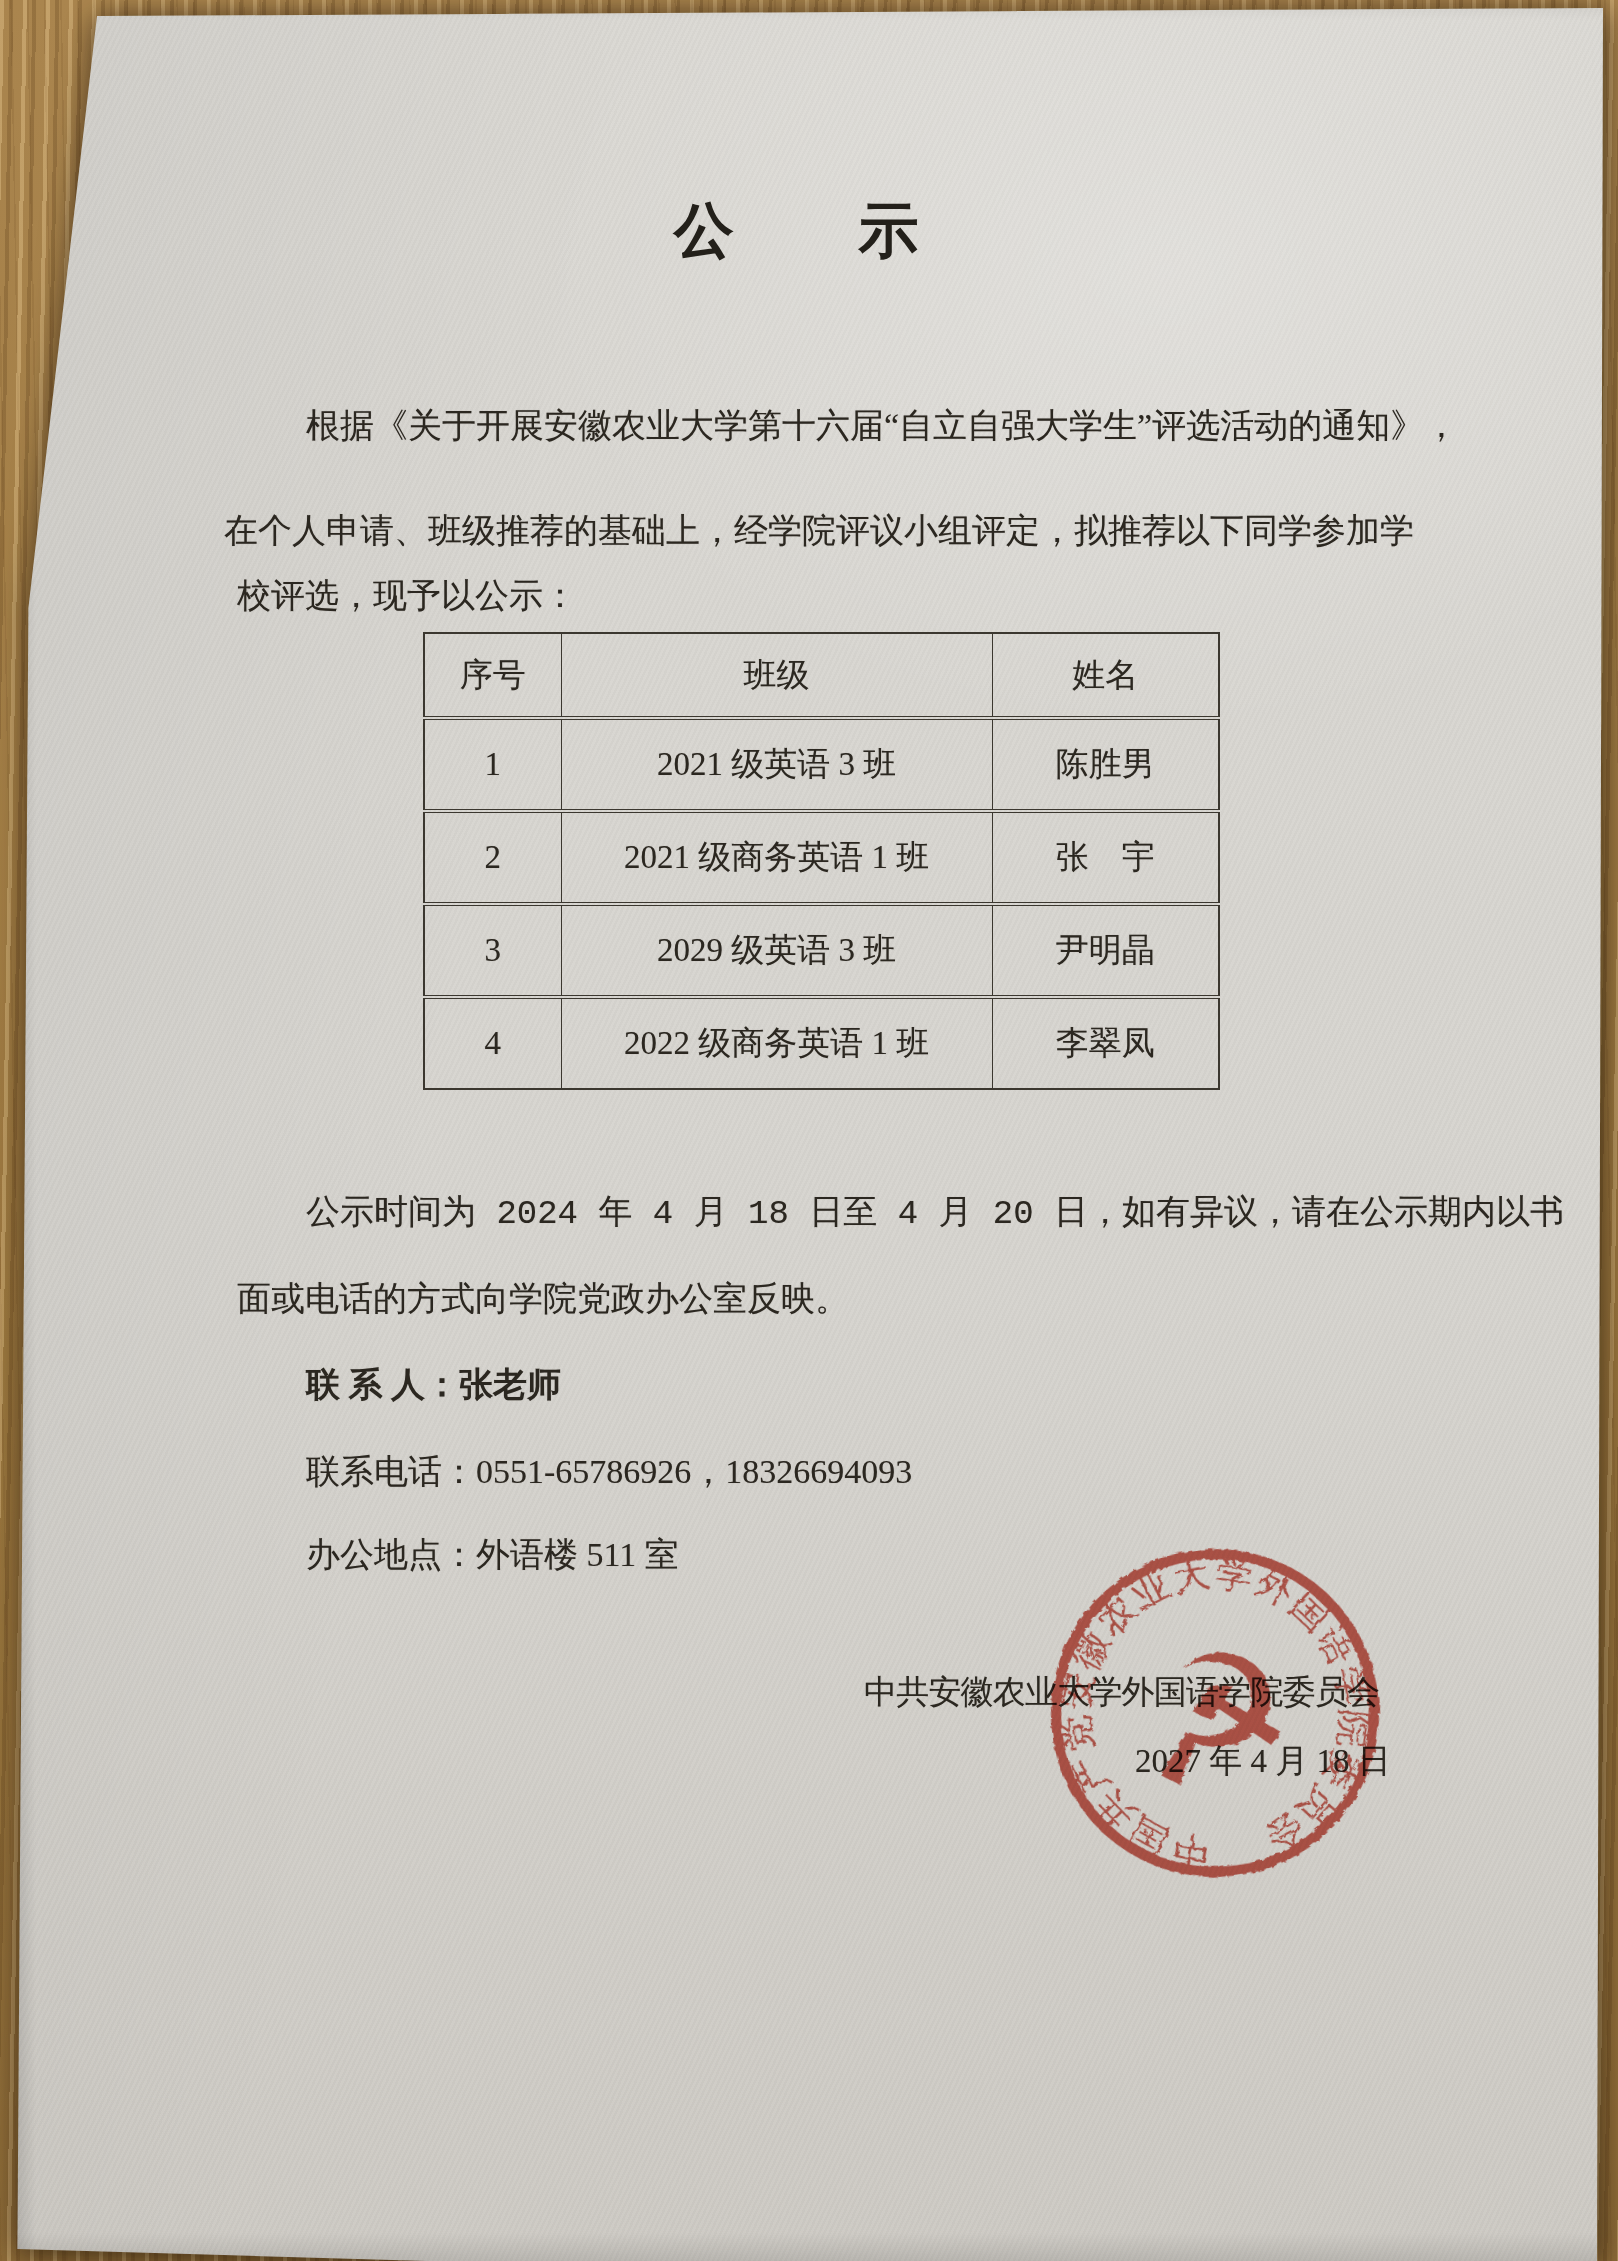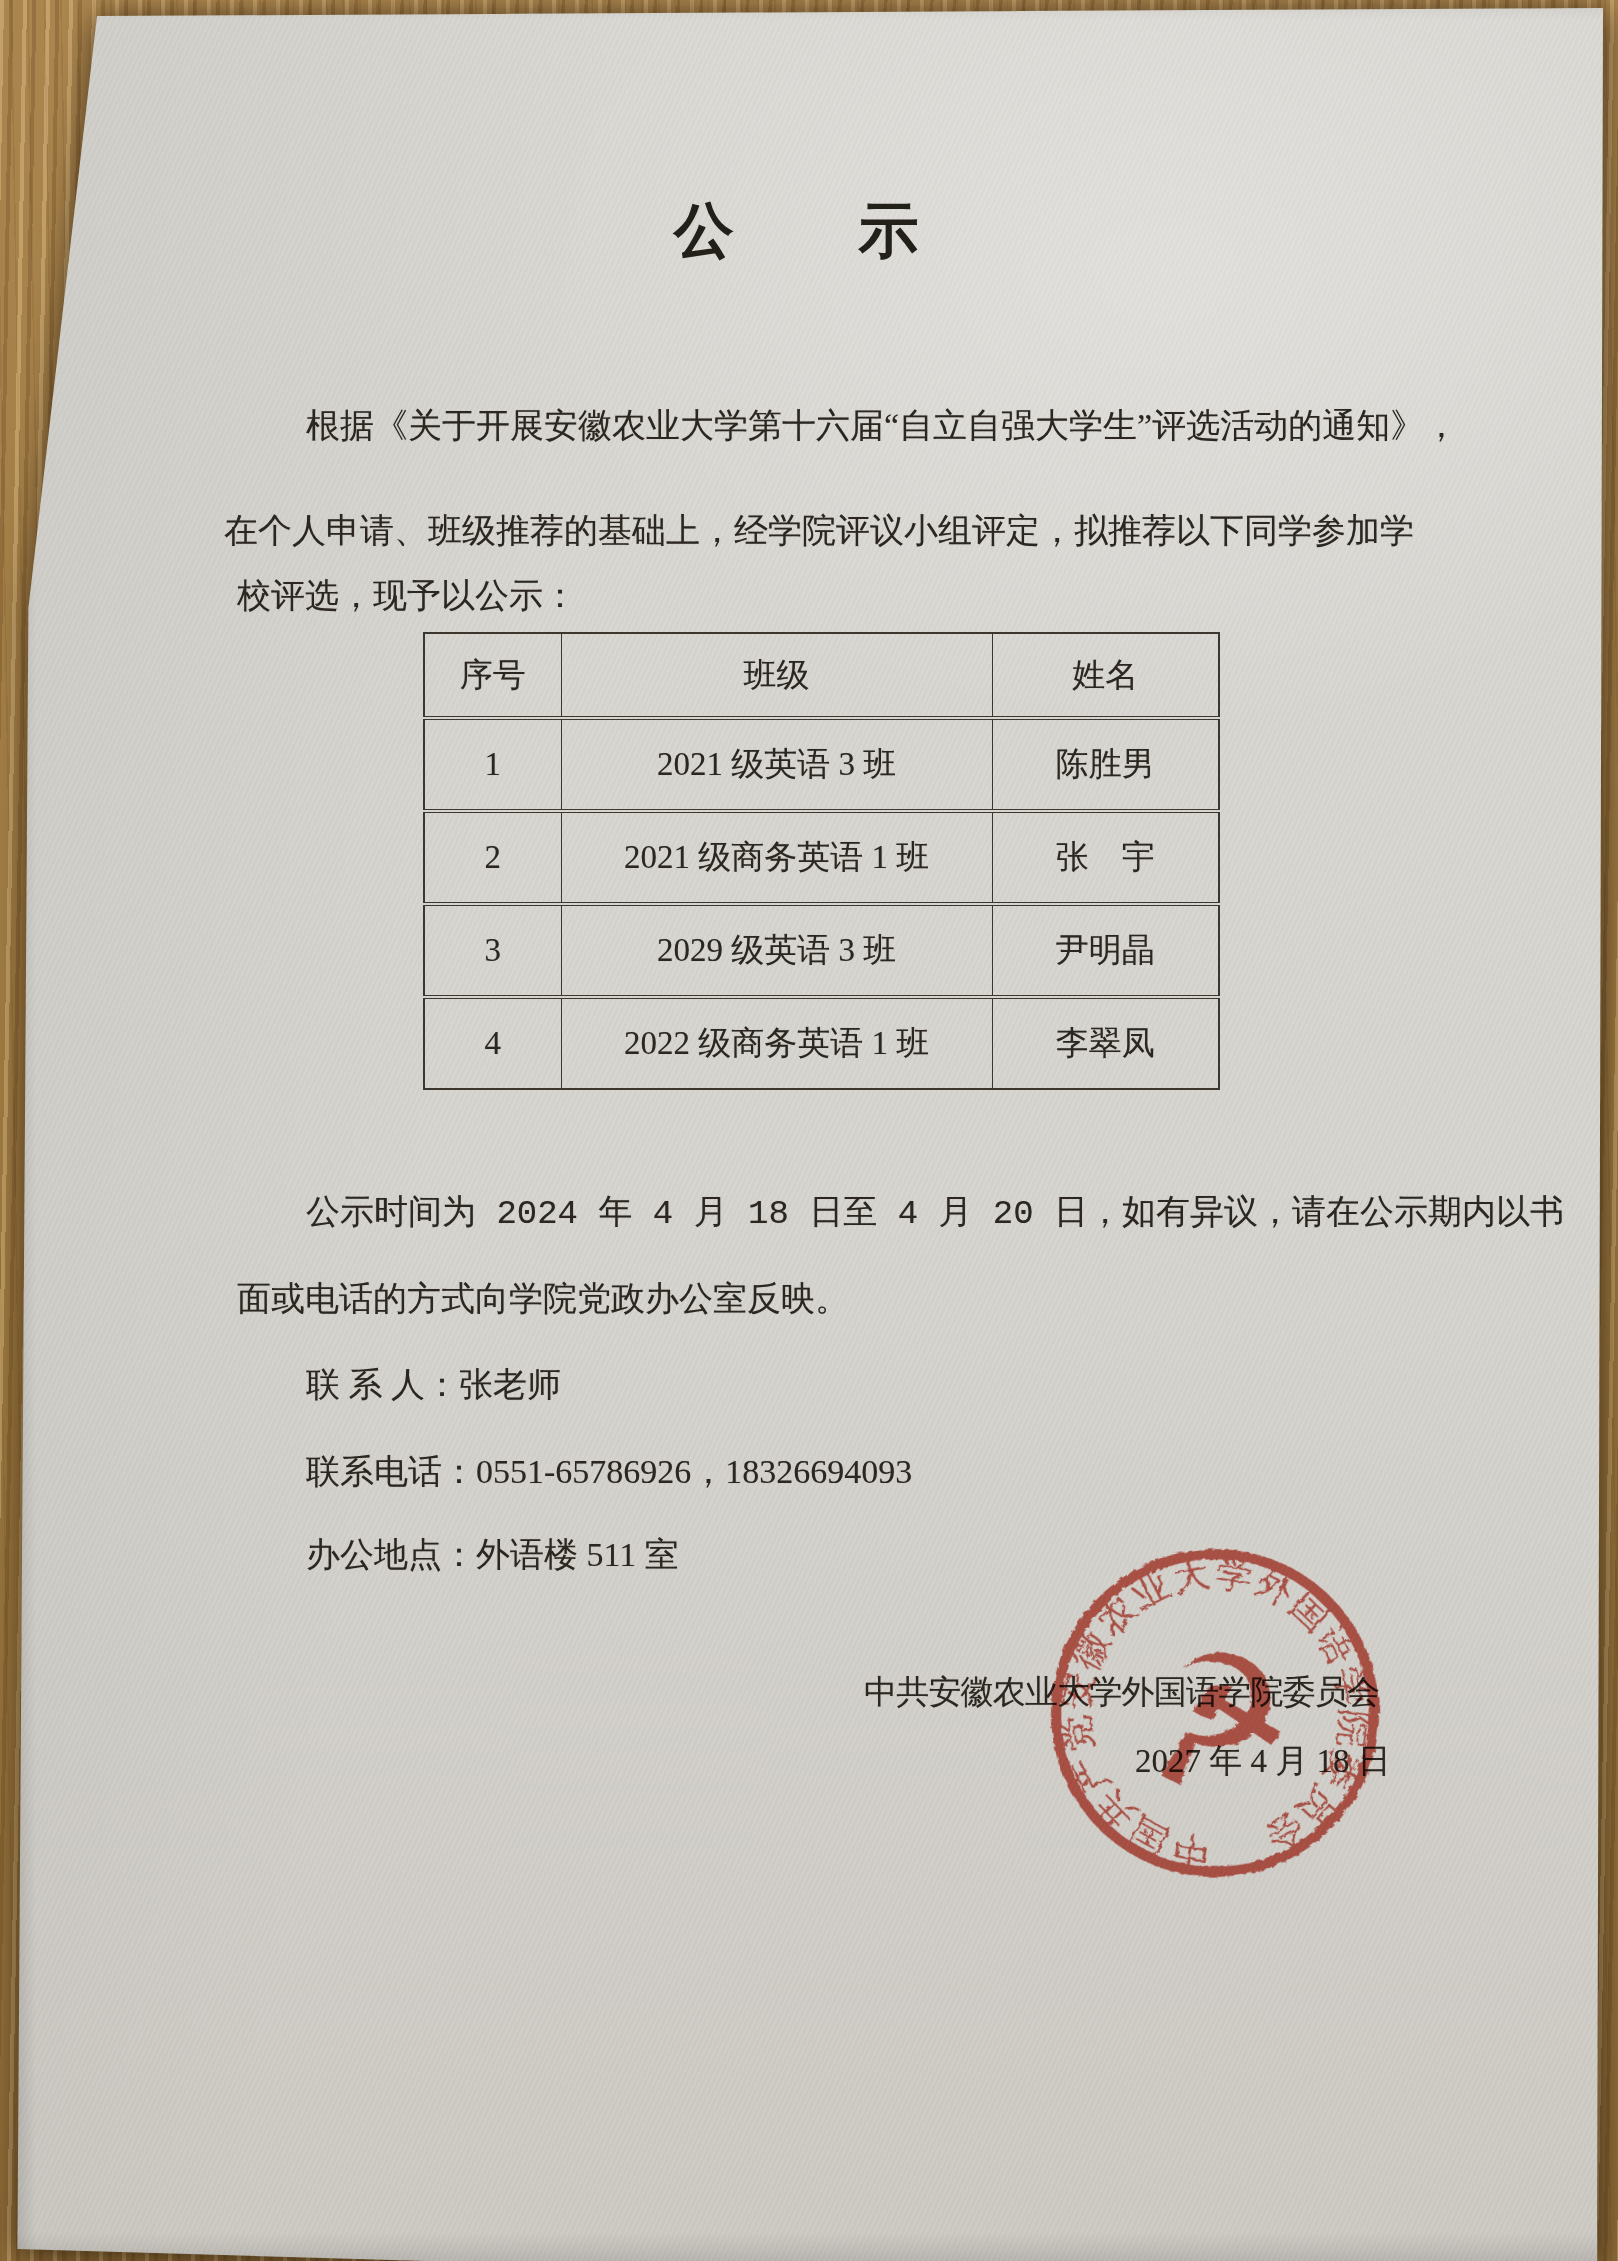--- a/index.html
+++ b/index.html
@@ -28,21 +28,21 @@
   .content{position:absolute;inset:0;color:#282419;}
   .doc-title{position:absolute;top:191px;left:0;width:1594px;margin:0;text-align:center;
     font:700 60px "Liberation Sans","DejaVu Sans",sans-serif;letter-spacing:1.6px;color:#23201a;}
   .line{position:absolute;margin:0;white-space:nowrap;font-size:34px;line-height:1.25;
     color:#2b2720;text-shadow:0 0 0.8px rgba(45,40,32,.30);}
   .l-intro-0{top:405px;left:306px;}
   .l-intro-1{top:490px;left:224px;margin-top:20px;}
   .l-intro-2{top:575px;left:237px;}
   .l-notice-0{top:1193px;left:306px;font-family:Liberation Mono, monospace;}
   .l-notice-1{top:1278px;left:237px;}
-  .l-contact-person{top:1364px;left:306px;}
+  .l-contact-person{top:1364px;left:306px;font-weight:bold;}
   .l-contact-phone{top:1451px;left:306px;}
   .l-office{top:1534px;left:306px;}
   .l-committee{top:1672px;left:864px;font-size:33px;letter-spacing:-0.8px;}
   .l-date{top:1741px;left:1135px;font-size:33px;}
   
   .nominees{position:absolute;left:423px;top:632px;width:795px;border-collapse:collapse;
     table-layout:fixed;font-size:33px;color:#2b2720;border:2.4px solid #3b372f;}
   .nominees col.c1{width:137px;} .nominees col.c2{width:431px;} .nominees col.c3{width:227px;}
   .nominees th,.nominees td{border:1.6px solid #3b372f;text-align:center;vertical-align:middle;
     font-weight:400;padding:0;text-shadow:0 0 0.8px rgba(45,40,32,.30);}

